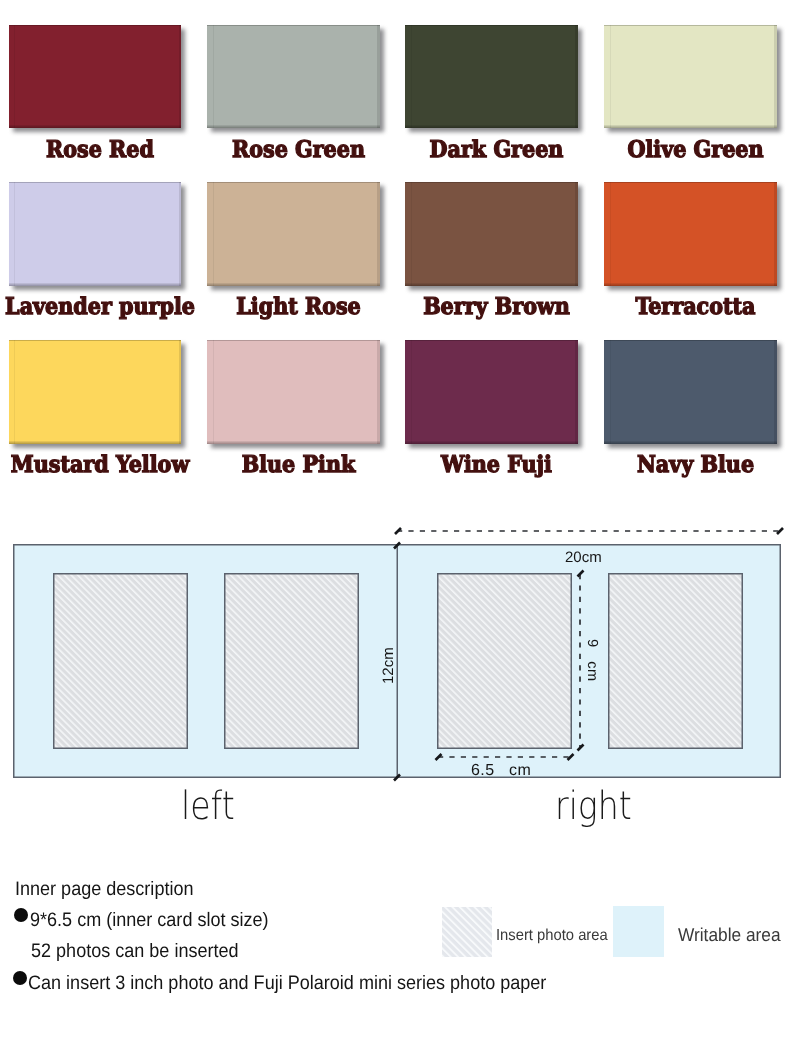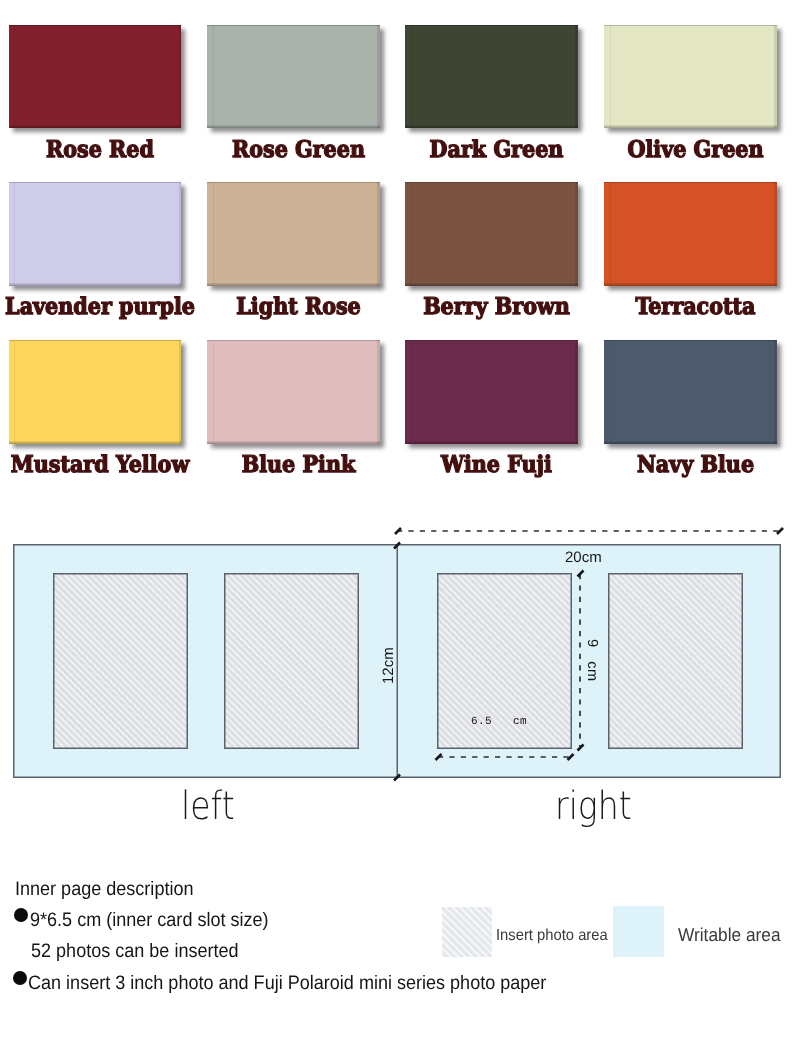--- a/index.html
+++ b/index.html
@@ -28,21 +28,21 @@
   
   #diagram-area{position:absolute;left:0;top:0;width:794px;height:1050px;pointer-events:none;}
   #diagram-svg{position:absolute;left:0;top:0;width:794px;height:1050px;}
   #diagram-svg .slot-rect{fill:url(#hatch);stroke:#5b626d;stroke-width:1.5;}
 
   .dimtxt{position:absolute;font-family:"Liberation Sans",sans-serif;color:#171717;
           font-size:16px;white-space:nowrap;}
   #lbl-20cm{left:565px;top:509px;font-size:15px;margin-top:40px;}
   #lbl-12cm{left:380px;top:684px;font-size:15px;transform:rotate(-90deg);transform-origin:left top;}
   #lbl-9cm {left:600px;top:639px;font-size:14.5px;letter-spacing:0.5px;word-spacing:0px;white-space:pre;transform:rotate(90deg);transform-origin:left top;}
-  #lbl-65cm{left:471px;top:716px;font-size:11px;letter-spacing:0.4px;white-space:pre;font-family:Liberation Mono, monospace;}
+  #lbl-65cm{left:471px;top:762px;font-size:16px;letter-spacing:0.4px;white-space:pre;}
 
   .lrtxt{position:absolute;font-family:"DejaVu Sans",sans-serif;font-weight:200;
          color:#1a1a1a;font-size:39px;white-space:nowrap;
          transform:scaleX(0.85);transform-origin:left top;}
   #lbl-left{left:181px;top:784px;}
   #lbl-right{left:555px;top:784px;}
 
   
   .desc{position:absolute;font-family:"Liberation Sans",sans-serif;color:#151515;
         font-size:19.5px;white-space:nowrap;transform:scaleX(0.925);transform-origin:left top;}

